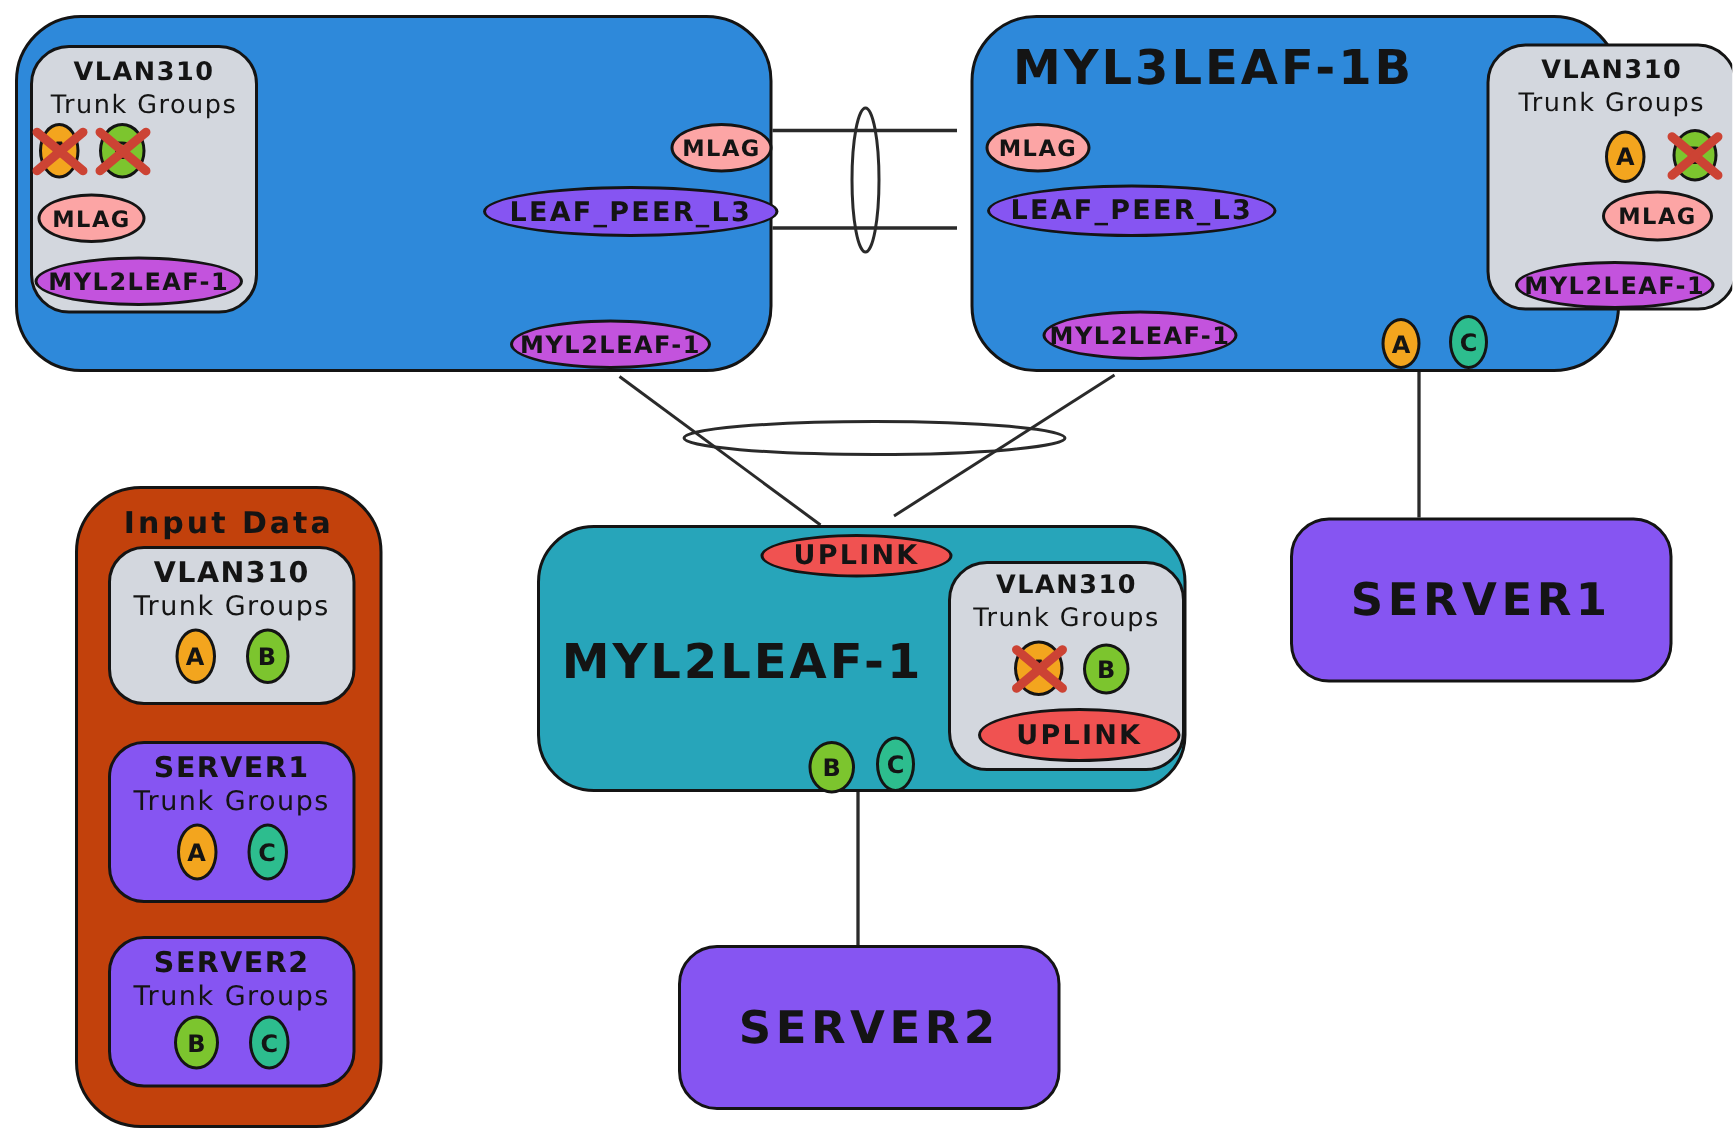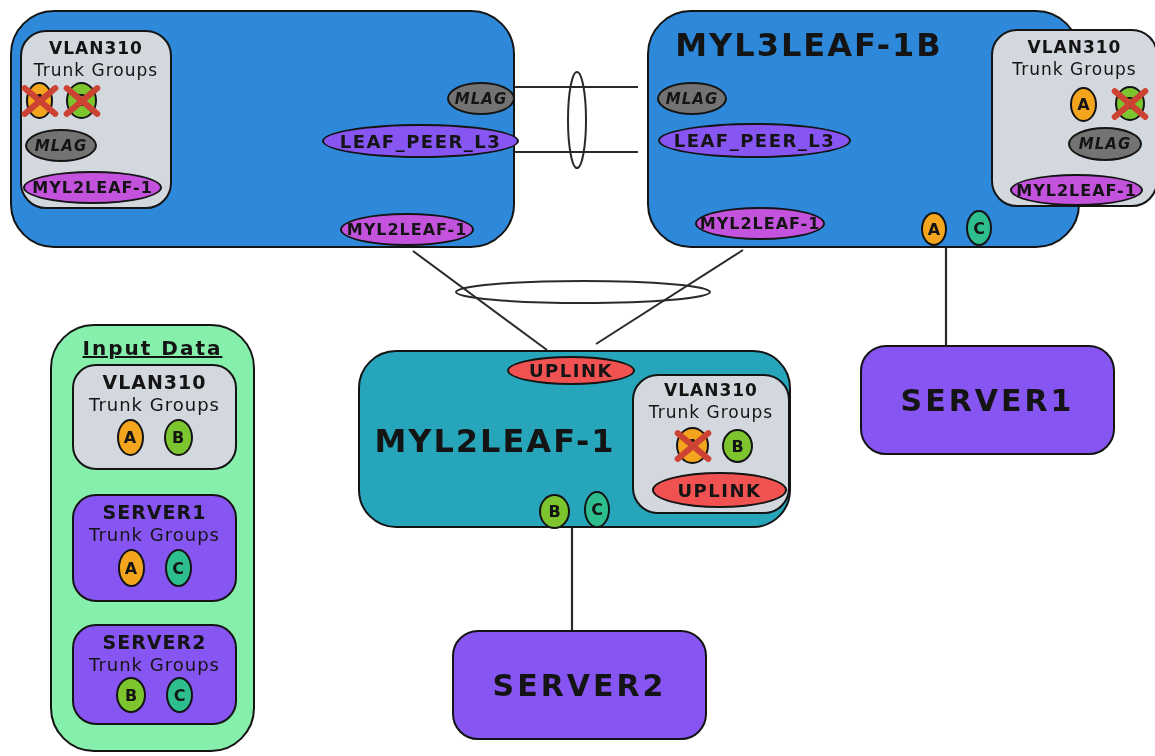--- a/index.html
+++ b/index.html
@@ -12,35 +12,35 @@
   .blue{background:#2e89da;border-radius:44px;}
   .teal{background:#27a5ba;border-radius:38px;}
   .server{background:#8655f2;border-radius:26px;display:flex;align-items:center;justify-content:center;}
   .node-title{position:absolute;font-weight:bold;letter-spacing:2px;text-align:center;white-space:nowrap;}
   .server-title{font-weight:bold;font-size:30px;letter-spacing:3px;}
   .panel{position:absolute;background:#d3d7de;border:2.5px solid #141414;border-radius:26px;box-sizing:border-box;text-align:center;}
   .panel-title{font-size:17px;font-weight:bold;letter-spacing:1px;margin-top:6px;}
   .panel-sub{font-size:17px;letter-spacing:1px;margin-top:2px;}
   .tag{position:absolute;border:2.5px solid #141414;border-radius:50%;display:flex;align-items:center;justify-content:center;
        font-weight:bold;box-sizing:border-box;white-space:nowrap;}
-  .pink{background:#737373;font-style:italic;}
+  .pink{background:#fca5a5;}
   .violet{background:#8655f2;}
   .magenta{background:#c353dd;}
   .red{background:#f05251;}
   .chip{border:2.5px solid #141414;border-radius:50%;display:inline-flex;align-items:center;justify-content:center;
         font-weight:bold;font-size:16px;box-sizing:border-box;width:27px;height:36px;position:relative;flex:none;}
   .chip.abs{position:absolute;}
   .orange{background:#f3a51e;}
   .green{background:#7cc52e;}
   .tealc{background:#2dbd8e;}
   .crossed::before,.crossed::after{content:"";position:absolute;left:50%;top:50%;width:46px;height:6px;
         background:#cc4334;border-radius:3px;z-index:3;}
   .crossed::before{transform:translate(-50%,-50%) rotate(40deg);}
   .crossed::after{transform:translate(-50%,-50%) rotate(-40deg);}
-  .legend{position:absolute;background:#86efac;border:2.5px solid #141414;border-radius:44px;box-sizing:border-box;text-decoration:underline;}
+  .legend{position:absolute;background:#c2410c;border:2.5px solid #141414;border-radius:44px;box-sizing:border-box;}
   .legend-title{text-align:center;font-weight:bold;font-size:20px;letter-spacing:2px;margin-top:10px;}
   .group{position:absolute;border:2.5px solid #141414;border-radius:24px;box-sizing:border-box;text-align:center;}
   .group-title{font-size:19px;font-weight:bold;letter-spacing:1px;margin-top:5px;}
   .group-sub{font-size:18px;letter-spacing:1px;margin-top:1px;}
   .chip-row{display:flex;justify-content:center;gap:20px;margin-top:4px;}
   .t15{font-size:15px;letter-spacing:1px;}
   .t16{font-size:16px;letter-spacing:1px;}
   .t17{font-size:18px;letter-spacing:1.5px;}
 </style>
 </head>

